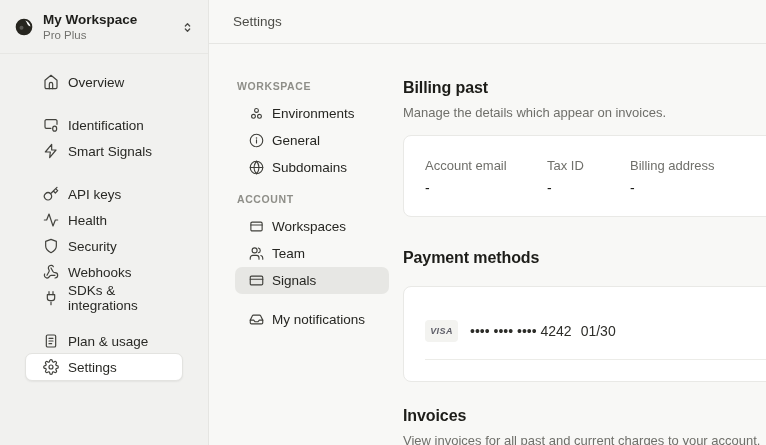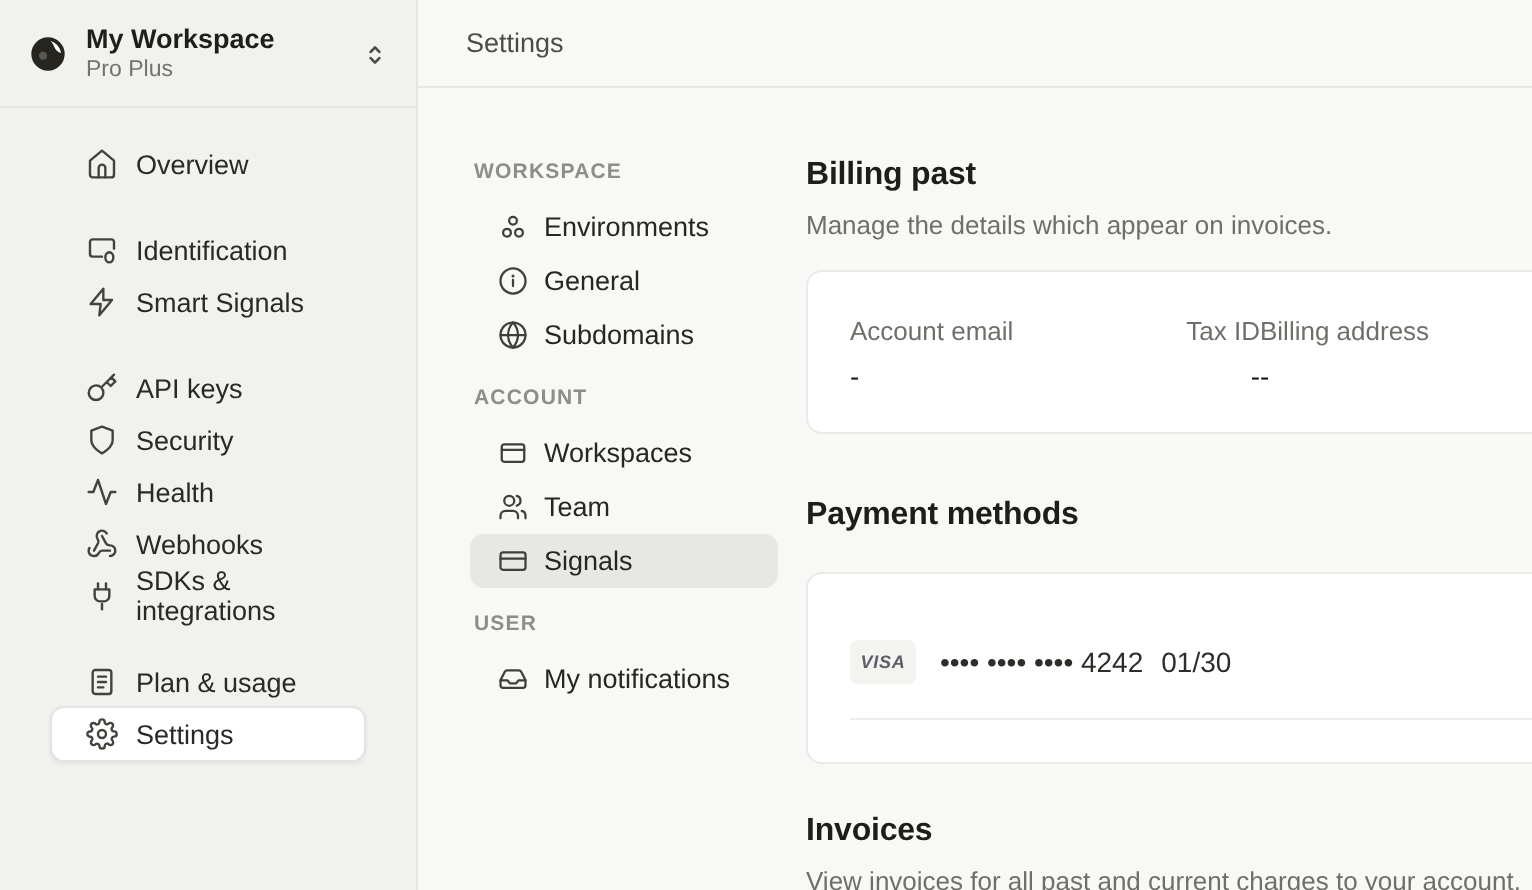--- a/index.html
+++ b/index.html
@@ -51,21 +51,21 @@
   .sub-item.active { background:#e7e7e4; font-weight:500; }
 
   
   .content { flex:1; min-width:0; padding:35px 0 0 14px; }
   .section-title { font-size:16px; font-weight:700; color:#1d1d19; letter-spacing:-.1px; }
   .section-sub { font-size:13px; color:#6f6f6a; margin-top:8px; }
   .card { background:#fff; border:1px solid #e9e9e6; border-radius:8px; margin-top:15px; width:calc(100% + 60px); }
   .fields { display:flex; padding:22px 24px 20px 21px; }
   .field-label { font-size:13px; color:#6f6f6a; }
   .field-value { font-size:14px; color:#1d1d19; margin-top:7px; }
-  .field-0 { width:122px; } .field-1 { width:83px;text-align:right; } .field-2 { flex:1; }
+  .field-0 { width:122px; } .field-1 { width:83px; } .field-2 { flex:1; }
 
   .pm-heading { margin-top:32px; }
   .pm-card { margin-top:19px; padding:33px 24px 21px 21px; }
   .pm-row { display:flex; align-items:center; gap:12px; height:22px; }
   .visa-badge {
     width:33px; height:22px; background:#f3f3f0; border-radius:4px;
     display:flex; align-items:center; justify-content:center;
     font-size:9px; font-weight:700; font-style:italic; letter-spacing:.4px; color:#5e5e68;
   }
   .pm-number { font-size:14px; color:#2d2d29; display:flex; gap:9px; }
@@ -121,29 +121,29 @@
     </div>
     <div class="nav-group">
       <div class="nav-item">
         <svg class="ico" viewBox="0 0 24 24" fill="none" stroke="currentColor" stroke-width="1.8" stroke-linecap="round" stroke-linejoin="round">
             <path d="m21 2-2 2m-7.61 7.61a5.5 5.5 0 1 1-7.778 7.778 5.5 5.5 0 0 1 7.777-7.777zm0 0L15.5 7.5m0 0 3 3L22 7l-3-3m-3.5 3.5L19 4"></path>
           </svg>
         <span>API keys</span>
       </div>
       <div class="nav-item">
         <svg class="ico" viewBox="0 0 24 24" fill="none" stroke="currentColor" stroke-width="1.8" stroke-linecap="round" stroke-linejoin="round">
+            <path d="M22 12h-3.5L15 21 9 3l-3.5 9H2"></path>
+          </svg>
+        <span>Health</span>
+      </div>
+      <div class="nav-item">
+        <svg class="ico" viewBox="0 0 24 24" fill="none" stroke="currentColor" stroke-width="1.8" stroke-linecap="round" stroke-linejoin="round">
             <path d="M12 22s8-4 8-10V5l-8-3-8 3v7c0 6 8 10 8 10z"></path>
           </svg>
         <span>Security</span>
-      </div>
-      <div class="nav-item">
-        <svg class="ico" viewBox="0 0 24 24" fill="none" stroke="currentColor" stroke-width="1.8" stroke-linecap="round" stroke-linejoin="round">
-            <path d="M22 12h-3.5L15 21 9 3l-3.5 9H2"></path>
-          </svg>
-        <span>Health</span>
       </div>
       <div class="nav-item">
         <svg class="ico" viewBox="0 0 24 24" fill="none" stroke="currentColor" stroke-width="1.8" stroke-linecap="round" stroke-linejoin="round">
             <path d="M18 16.98h-5.99c-1.1 0-1.95.94-2.48 1.9A4 4 0 0 1 2 17c.01-.7.2-1.4.57-2"></path>
             <path d="m6 17 3.13-5.78c.53-.97.1-2.18-.5-3.1a4 4 0 1 1 6.89-4.06"></path>
             <path d="m12 6 3.13 5.73C15.66 12.7 16.9 13 18 13a4 4 0 0 1 0 8"></path>
           </svg>
         <span>Webhooks</span>
       </div>
       <div class="nav-item">
@@ -232,21 +232,20 @@
         <div class="sub-item active">
           <svg class="ico" viewBox="0 0 24 24" fill="none" stroke="currentColor" stroke-width="1.8" stroke-linecap="round">
               <rect x="2" y="5" width="20" height="14" rx="2"></rect>
               <path d="M2 10h20"></path>
             </svg>
           <span>Signals</span>
         </div>
       </div>
 
       <div class="sub-section">
-        <div class="sub-label">USER</div>
         <div class="sub-item">
           <svg class="ico" viewBox="0 0 24 24" fill="none" stroke="currentColor" stroke-width="1.8" stroke-linecap="round" stroke-linejoin="round">
               <path d="M22 13h-5.5l-2 2.5h-5L7.5 13H2"></path>
               <path d="M5.45 6.11 2 13v4a2 2 0 0 0 2 2h16a2 2 0 0 0 2-2v-4l-3.45-6.89A2 2 0 0 0 16.76 5H7.24a2 2 0 0 0-1.79 1.11z"></path>
             </svg>
           <span>My notifications</span>
         </div>
       </div>
     </nav>
 

